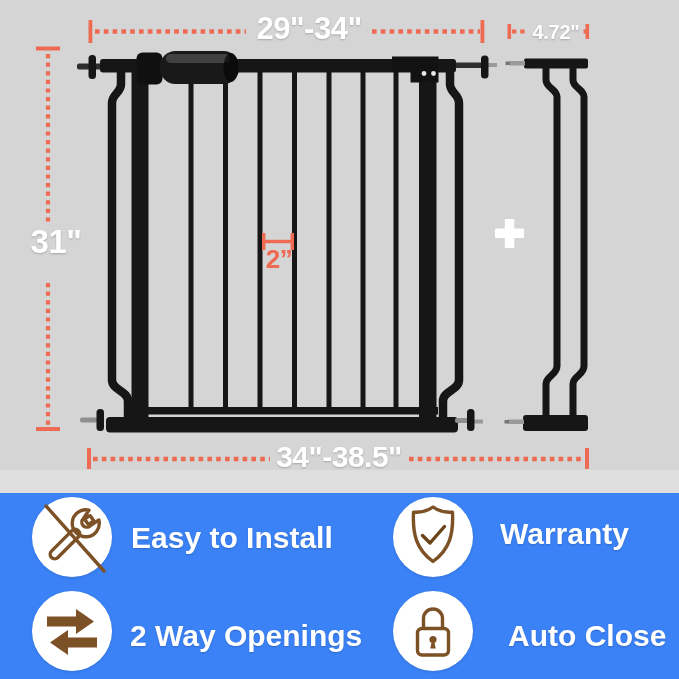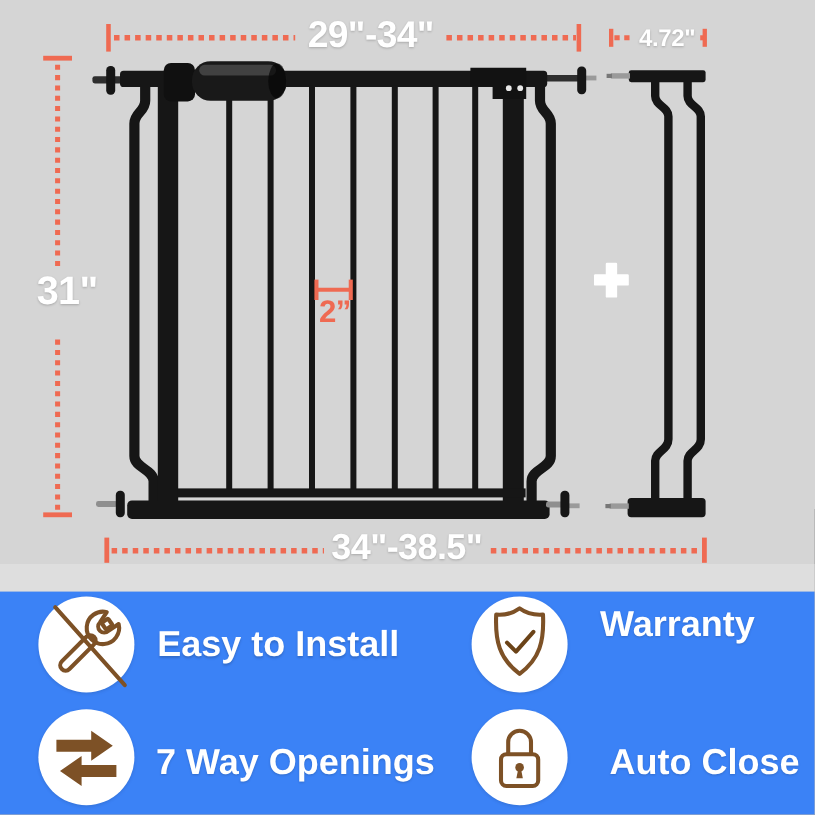--- a/index.html
+++ b/index.html
@@ -22,21 +22,21 @@
   .bottom-w{left:269px;top:441px;width:140px;font-size:30px;}
   .gap-l{left:260px;top:246px;width:38px;font-size:26px;color:#ef6a52;text-shadow:none;}
   .strip{position:absolute;left:0;top:470px;width:679px;height:23px;background:#dedede;}
   .features{position:absolute;left:0;top:493px;width:679px;height:186px;background:#3b82f6;}
   .circle{
     position:absolute;width:80px;height:80px;border-radius:50%;
     background:#fff;box-shadow:0 1px 3px rgba(0,0,0,.12);
   }
   .circle svg{position:absolute;left:0;top:0;}
   .c1{left:32px;top:4px;}   .l1{left:131px;top:28px;}
-  .c2{left:393px;top:4px;}  .l2{left:500px;top:11px;}
+  .c2{left:393px;top:4px;}  .l2{left:500px;top:24px;}
   .c3{left:32px;top:98px;}  .l3{left:130px;top:126px;}
   .c4{left:393px;top:98px;} .l4{left:508px;top:126px;text-align:center;}
   .feature-label{
     position:absolute;color:#fff;font-weight:bold;font-size:30px;line-height:34px;
     white-space:nowrap;text-shadow:0 1px 2px rgba(0,0,0,.18);
   }
 </style>
 </head>
 <body>
 
@@ -197,21 +197,21 @@
 
     <div>
       <div class="circle c3">
         <svg width="80" height="80" viewBox="0 0 80 80">
           <g fill="#7d5126">
             <path d="M15,25.5 h29 v-7.5 l18,12.5 l-18,12.5 v-7.5 h-29 z"></path>
             <path d="M65,46.5 h-29 v-7.5 l-18,12.5 l18,12.5 v-7.5 h29 z"></path>
           </g>
         </svg>
       </div>
-      <div class="feature-label l3">7 Way Openings</div>
+      <div class="feature-label l3">2 Way Openings</div>
     </div>
 
     <div>
       <div class="circle c4">
         <svg width="80" height="80" viewBox="0 0 80 80">
           <g fill="none" stroke="#7d5126" stroke-width="3.4" stroke-linejoin="round">
             <path d="M30.5,37.5 V27.5 A9.5,9.5 0 0 1 49.5,27.5 V37.5"></path>
             <rect x="24.5" y="37.5" width="31" height="26.5" rx="4.5"></rect>
             <g fill="#7d5126" stroke="none">
               <circle cx="40" cy="48.5" r="3.6"></circle>

